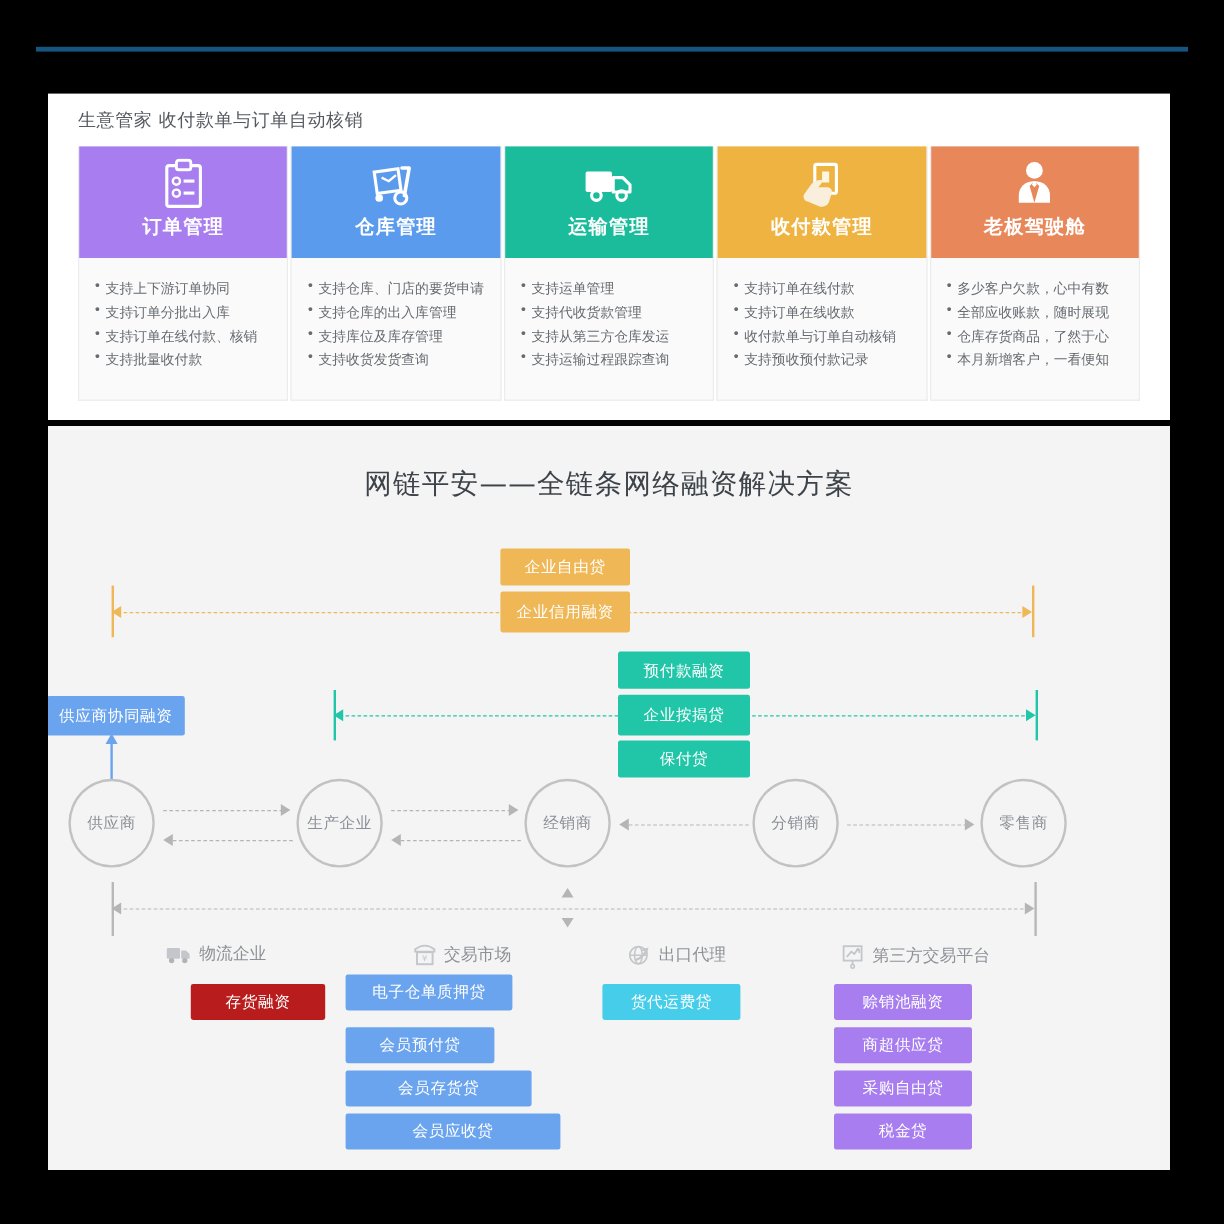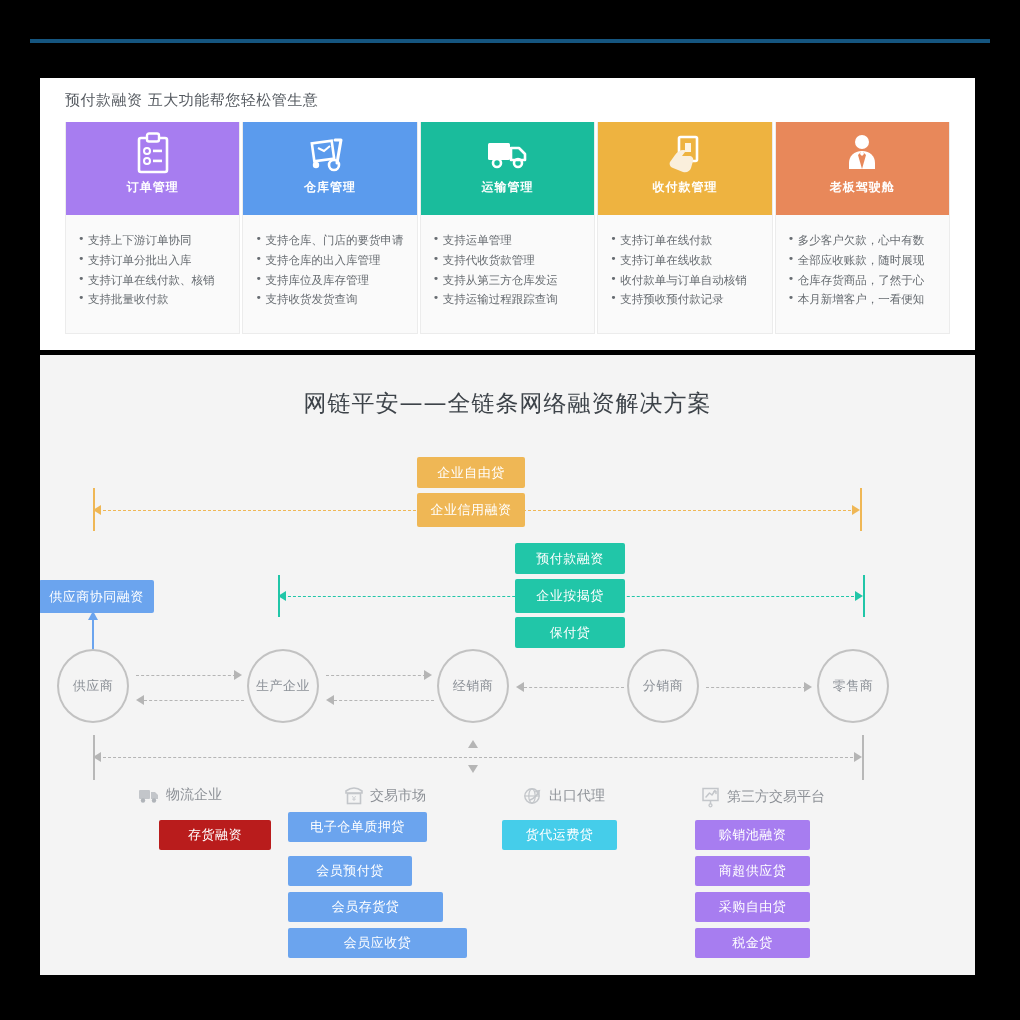--- a/index.html
+++ b/index.html
@@ -36,21 +36,21 @@
     border-right: 1px solid #ececec; border-bottom: 1px solid #ececec;
     display: flex; flex-direction: column; min-width: 0;
   }
   .card-head {
     height: 93px; display: flex; flex-direction: column;
     align-items: center; justify-content: flex-start; padding-top: 9px;
   }
   .card-icon { height: 46px; display:flex; align-items:center; justify-content:center; }
   .card-icon svg { display:block; }
   .card-head-title {
-    color: #ffffff; font-size: 12px; font-weight: bold; letter-spacing: 1px;
+    color: #ffffff; font-size: 16px; font-weight: bold; letter-spacing: 1px;
     margin-top: 2px;
   }
   .card-body { padding: 16px 10px 10px 12px; flex: 1; }
   .card-body ul { list-style: none; }
   .card-body li {
     font-size: 11.5px; color: #666b70; line-height: 1.72;
     position: relative; padding-left: 10px;
   }
   .card-body li::before {
     content: "•"; position: absolute; left: 0; top: -1px;
@@ -120,21 +120,21 @@
   .chan-label svg { display: block; }
 </style>
 </head>
 <body>
 
 <div id="root">
 
   <div class="top-rule"></div>
 
   <div class="feature-panel">
-    <div class="panel-title">预付款融资 五大功能帮您轻松管生意</div>
+    <div class="panel-title">生意管家 收付款单与订单自动核销</div>
 
     <div class="cards">
 
       <div class="card">
         <div class="card-head" style="background:#a77df0">
           <div class="card-icon">
             <svg width="42" height="44" viewBox="0 0 42 44">
               <rect x="7" y="6" width="28" height="34" rx="2" fill="none" stroke="#ffffff" stroke-width="2.6"></rect>
               <rect x="15" y="1.5" width="12" height="8" rx="2" fill="#a77df0" stroke="#ffffff" stroke-width="2.4"></rect>
               <circle cx="15" cy="19" r="3" fill="none" stroke="#ffffff" stroke-width="2"></circle>

